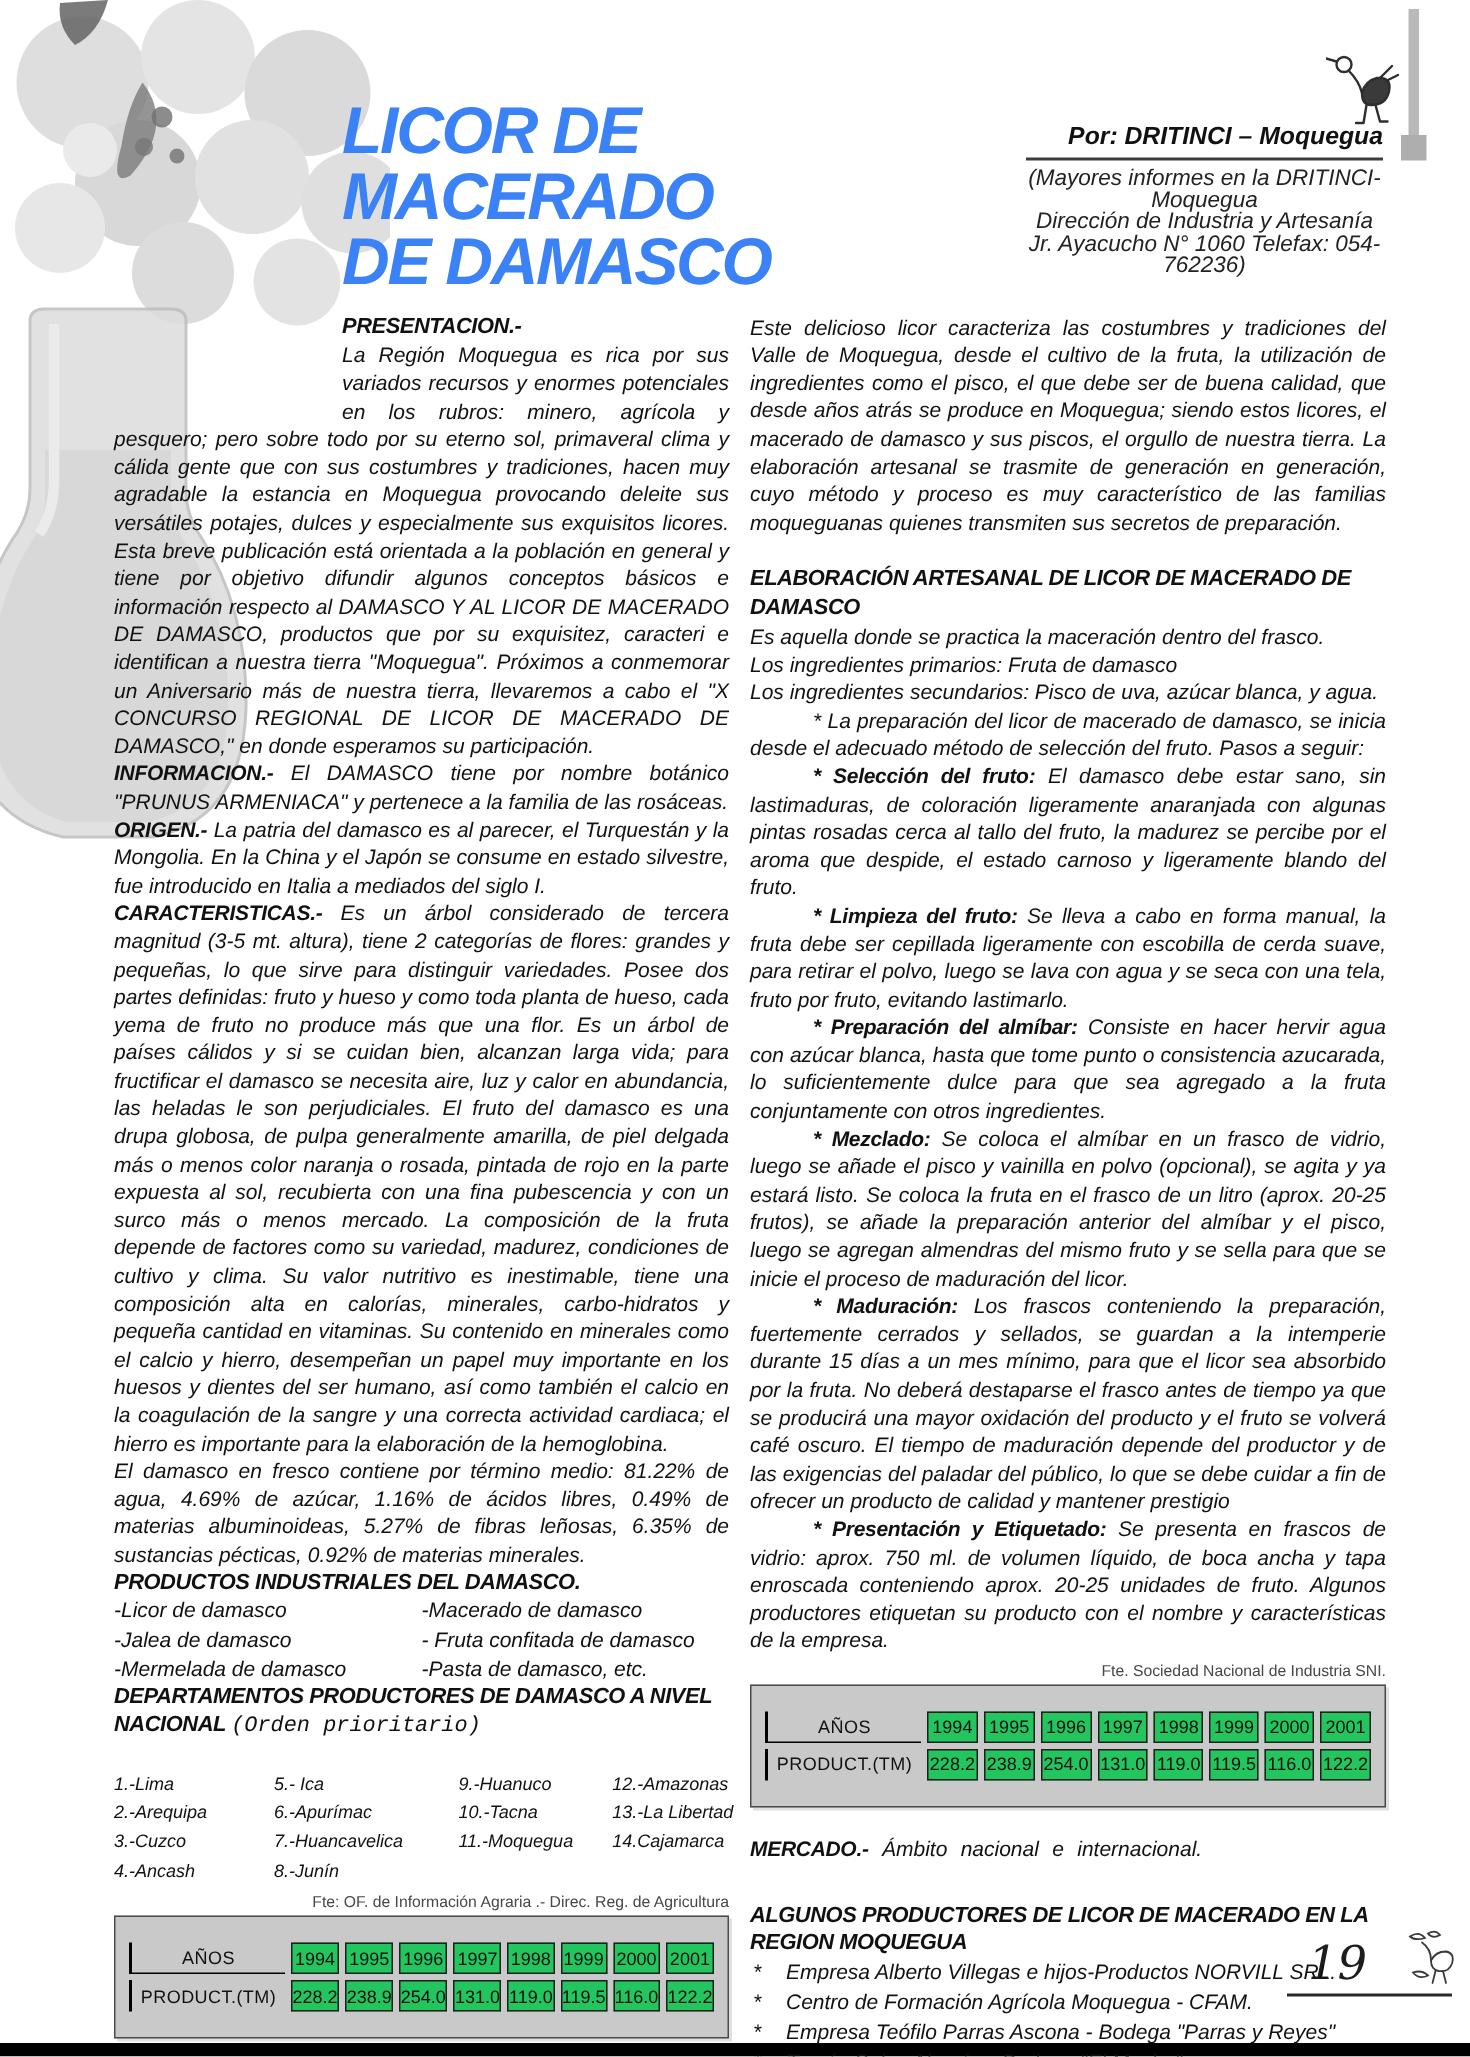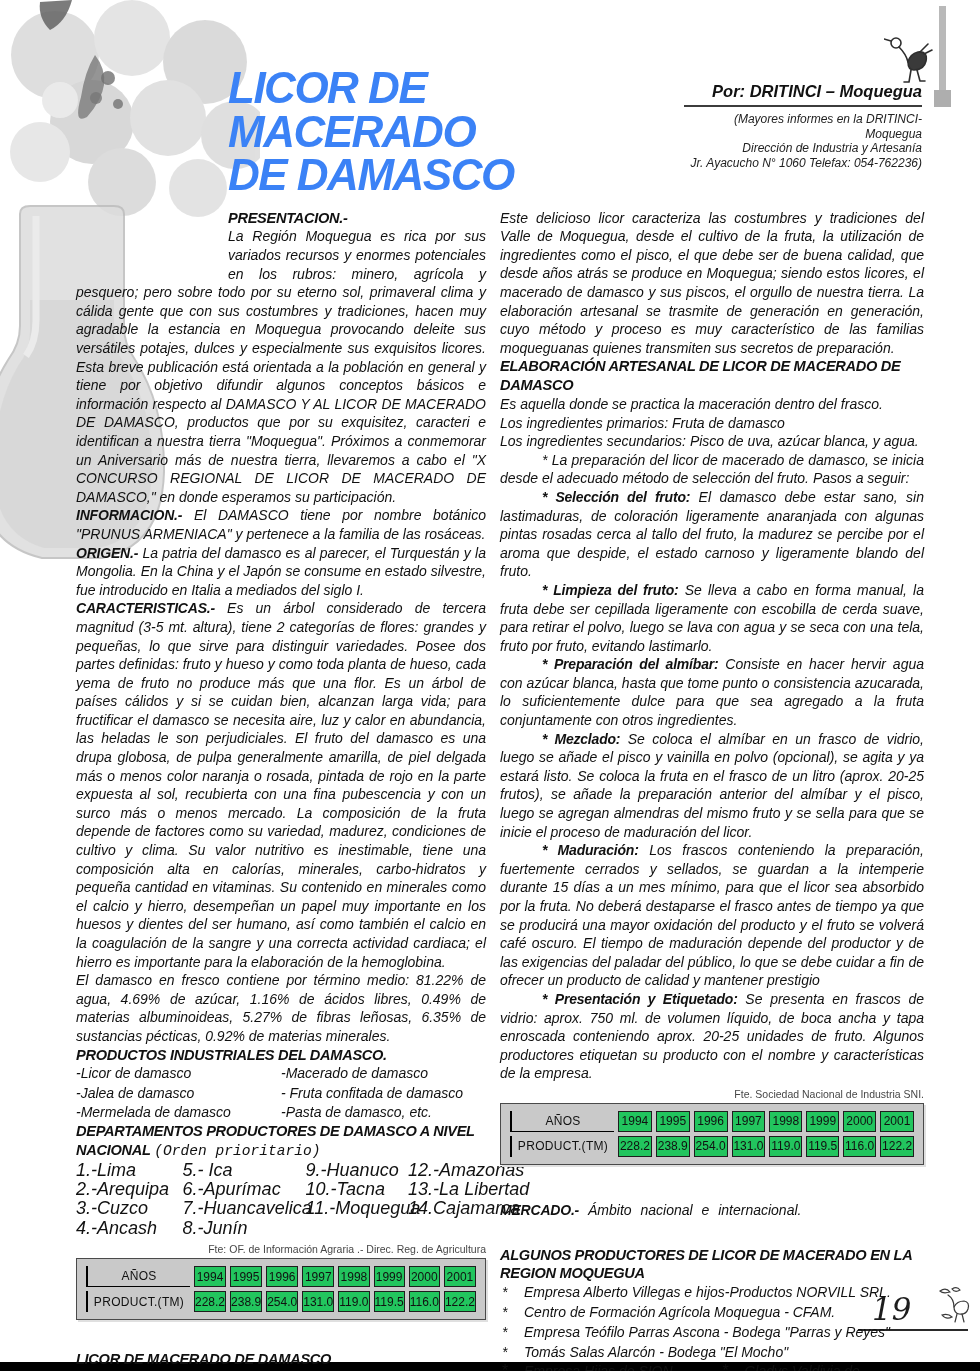--- a/index.html
+++ b/index.html
@@ -16,39 +16,39 @@
   .title-block { flex:1; }
   .page-title {
     font-size:44px; line-height:0.99; font-weight:bold; font-style:italic;
     letter-spacing:-1.5px; color:#3b82f6;
   }
   .byline-block { width:238px; text-align:right; padding-top:16px; }
   .byline {
     font-style:italic; font-weight:bold; font-size:16.5px; white-space:nowrap;
     border-bottom:2px solid #3c3c3c; padding-bottom:4px; margin-bottom:5px;
   }
-  .contact-line { font-style:italic; font-size:12px; line-height:14.6px; color:#222; }
+  .contact-line { font-style:italic; font-size:15px; line-height:14.6px; color:#222;text-align:center; }
   
   .cols { display:flex; padding:8px 56px 0 76px; gap:14px; }
   .col-left  { width:410px; }
   .col-right { flex:1; }
   .bt { font-style:italic; font-size:14px; line-height:18.6px; text-align:justify; }
   .bt b { letter-spacing:-0.2px; }
   .h  { font-style:italic; font-weight:bold; font-size:14.6px; letter-spacing:-0.3px; line-height:18.8px; }
   .h .note { font-weight:normal; letter-spacing:0;font-family:Liberation Mono, monospace; }
   .art-spacer { float:left; width:152px; height:57px; }
   .indent { text-indent:42px; }
   .lines  { text-align:left; }
   
   .grid2 { display:grid; grid-template-columns:50% 50%; font-style:italic; font-size:14px; line-height:19.3px; }
-  .grid4 { display:grid; grid-template-columns:26% 30% 25% 19%; font-style:italic; font-size:18px; line-height:19.3px; }
+  .grid4 { display:grid; grid-template-columns:26% 30% 25% 19%; font-style:italic; font-size:12px; line-height:19.3px;margin-top:19px; }
   .grid2 span, .grid4 span { display:block; white-space:nowrap; }
   .src { font-size:10.5px; color:#474747; text-align:right; margin-top:5px; font-style:normal; }
   
-  .ptable { background:#c9c9c9; border:1px solid #4a4a4a; padding:3px 5px; margin-top:3px;
+  .ptable { background:#c9c9c9; border:1px solid #4a4a4a; padding:13px 5px; margin-top:3px;
             box-shadow:2px 2px 0 #e0e0e0; }
   .ptable table { border-collapse:separate; border-spacing:4px 4px; width:100%; }
   .ptable td { font-size:12px; text-align:center; padding:2.5px 0; }
   .ptable .cell { background:#22c55e; border:1px solid #1e1e1e; }
   .ptable .lbl { width:104px; letter-spacing:0.3px; }
   .ptable .lbl-top { border-left:2px solid #000; border-bottom:1.5px solid #000; }
   .ptable .lbl-bot { border-left:2px solid #000; }
   
   .pl-row { display:flex; font-style:italic; font-size:14px; line-height:19.8px; }
   .pl-marker { width:24px; padding-left:2px; }
@@ -226,21 +226,21 @@
       </div>
 
       <div class="h" style="margin-top:30px">LICOR DE MACERADO DE DAMASCO</div>
       <p class="bt">Es un licor característico de la Región Moquegua, su presentación se hace en frascos cristalinos de boca ancha en forma de barril, pudiéndose apreciar la fruta de damasco y el jugo de color caramelo brillante, jugo medianamente azucarado y ligeramente ácido, fruta de pulpa, cáscara aterciopelada, saturada de alcohol.</p>
     </div>
 
     <div class="col-right">
 
       <p class="bt">Este delicioso licor caracteriza las costumbres y tradiciones del Valle de Moquegua, desde el cultivo de la fruta, la utilización de ingredientes como el pisco, el que debe ser de buena calidad, que desde años atrás se produce en Moquegua; siendo estos licores, el macerado de damasco y sus piscos, el orgullo de nuestra tierra. La elaboración artesanal se trasmite de generación en generación, cuyo método y proceso es muy característico de las familias moqueguanas quienes transmiten sus secretos de preparación.</p>
 
-      <div class="h" style="">ELABORACIÓN ARTESANAL DE LICOR DE MACERADO DE DAMASCO</div>
+      <div class="h" style="margin-top:20px">ELABORACIÓN ARTESANAL DE LICOR DE MACERADO DE DAMASCO</div>
       <div class="bt lines">
         <div>Es aquella donde se practica la maceración dentro del frasco.</div>
         <div>Los ingredientes primarios: Fruta de damasco</div>
         <div>Los ingredientes secundarios: Pisco de uva, azúcar blanca, y agua.</div>
       </div>
       <p class="bt indent">* La preparación del licor de macerado de damasco, se inicia desde el adecuado método de selección del fruto. Pasos a seguir:</p>
 
       <p class="bt indent">
         <b>* Selección del fruto:</b>
         <span>El damasco debe estar sano, sin lastimaduras, de coloración ligeramente anaranjada con algunas pintas rosadas cerca al tallo del fruto, la madurez se percibe por el aroma que despide, el estado carnoso y ligeramente blando del fruto.</span>
@@ -290,21 +290,21 @@
             <td class="cell">131.0</td>
             <td class="cell">119.0</td>
             <td class="cell">119.5</td>
             <td class="cell">116.0</td>
             <td class="cell">122.2</td>
           </tr>
         </tbody>
           </table>
       </div>
 
-      <p class="bt lines mercado" style="margin-top:36px">
+      <p class="bt lines mercado" style="margin-top:18px">
         <b>MERCADO.-</b>
         <span>Ámbito nacional e internacional.</span>
       </p>
 
       <div class="h" style="margin-top:26px">ALGUNOS PRODUCTORES DE LICOR DE MACERADO EN LA REGION MOQUEGUA</div>
 
       <div>
         <div class="pl-row">
           <span class="pl-marker">*</span>
           <span class="pl-text">Empresa Alberto Villegas e hijos-Productos  NORVILL SRL.</span>

